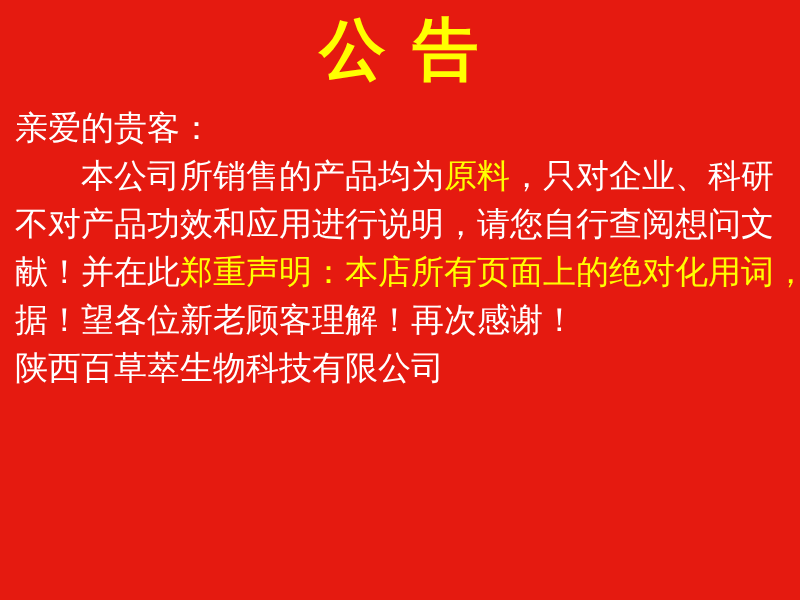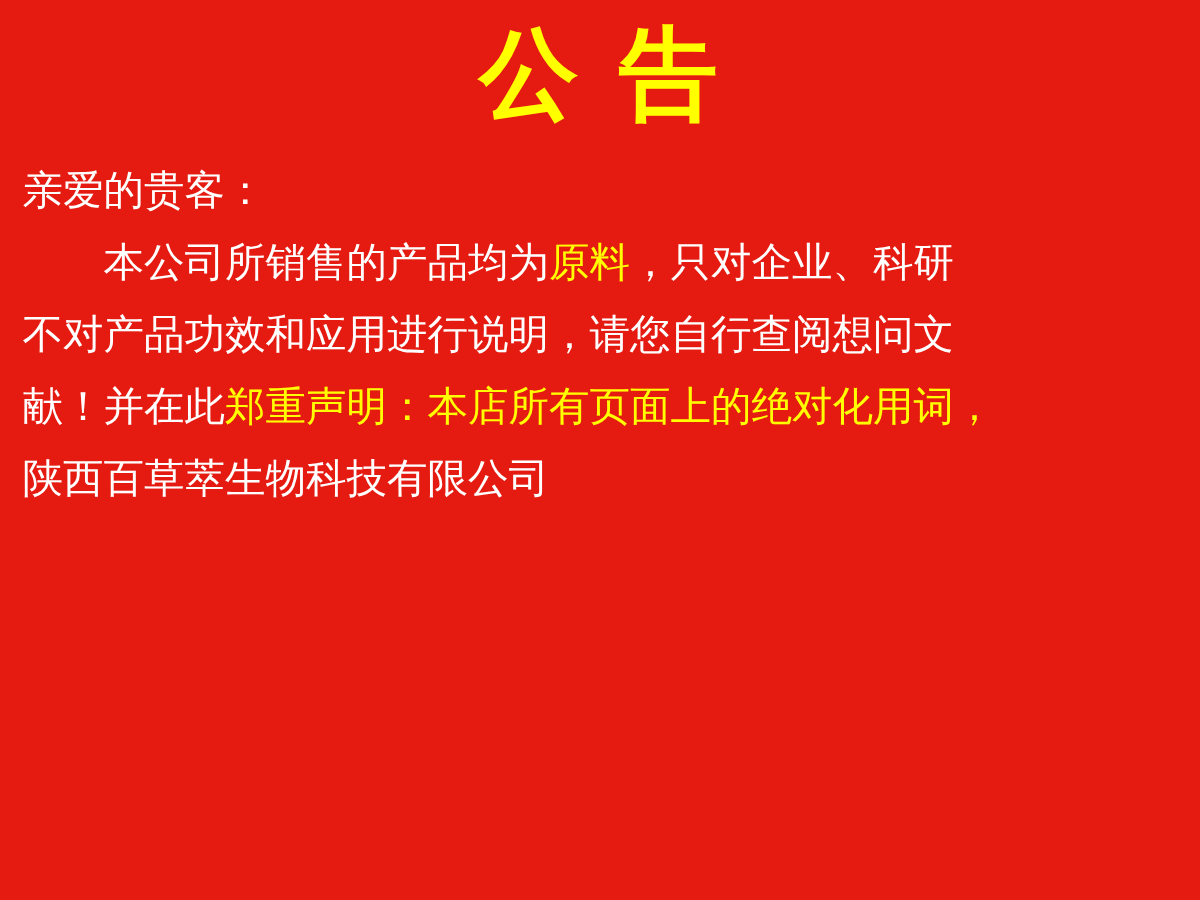--- a/index.html
+++ b/index.html
@@ -33,36 +33,37 @@
     letter-spacing: 2px;
     white-space: pre;
   }
   .body-text {
     position: absolute;
     top: 104px;
     left: 0;
     width: 100%;
     padding: 0 15px;
     color: var(--text);
-    font-size: 27px;
+    font-size: 33px;
     line-height: 48px;
   }
   .line {
     white-space: nowrap;
     text-align: left;
   }
   .line.indent { text-indent: 2em; }
   .line.right { text-align: left; padding-right: 4px; }
   .hl { color: var(--hl); }
 </style>
 </head>
 <body>
 
 <div class="page">
   <div class="title">公 告</div>
   <div class="body-text">
       <div class="line"><span>亲爱的贵客：</span></div>
       <div class="line indent"><span>本公司所销售的产品均为</span><span class="hl">原料</span><span>，只对企业、科研</span></div>
       <div class="line"><span>不对产品功效和应用进行说明，请您自行查阅想问文</span></div>
       <div class="line"><span>献！并在此</span><span class="hl">郑重声明：本店所有页面上的绝对化用词，</span></div>
+      <div class="line"><span>据！望各位新老顾客理解！再次感谢！</span></div>
       <div class="line right"><span>陕西百草萃生物科技有限公司</span></div>
     </div>
 </div>
 
 </body></html>

